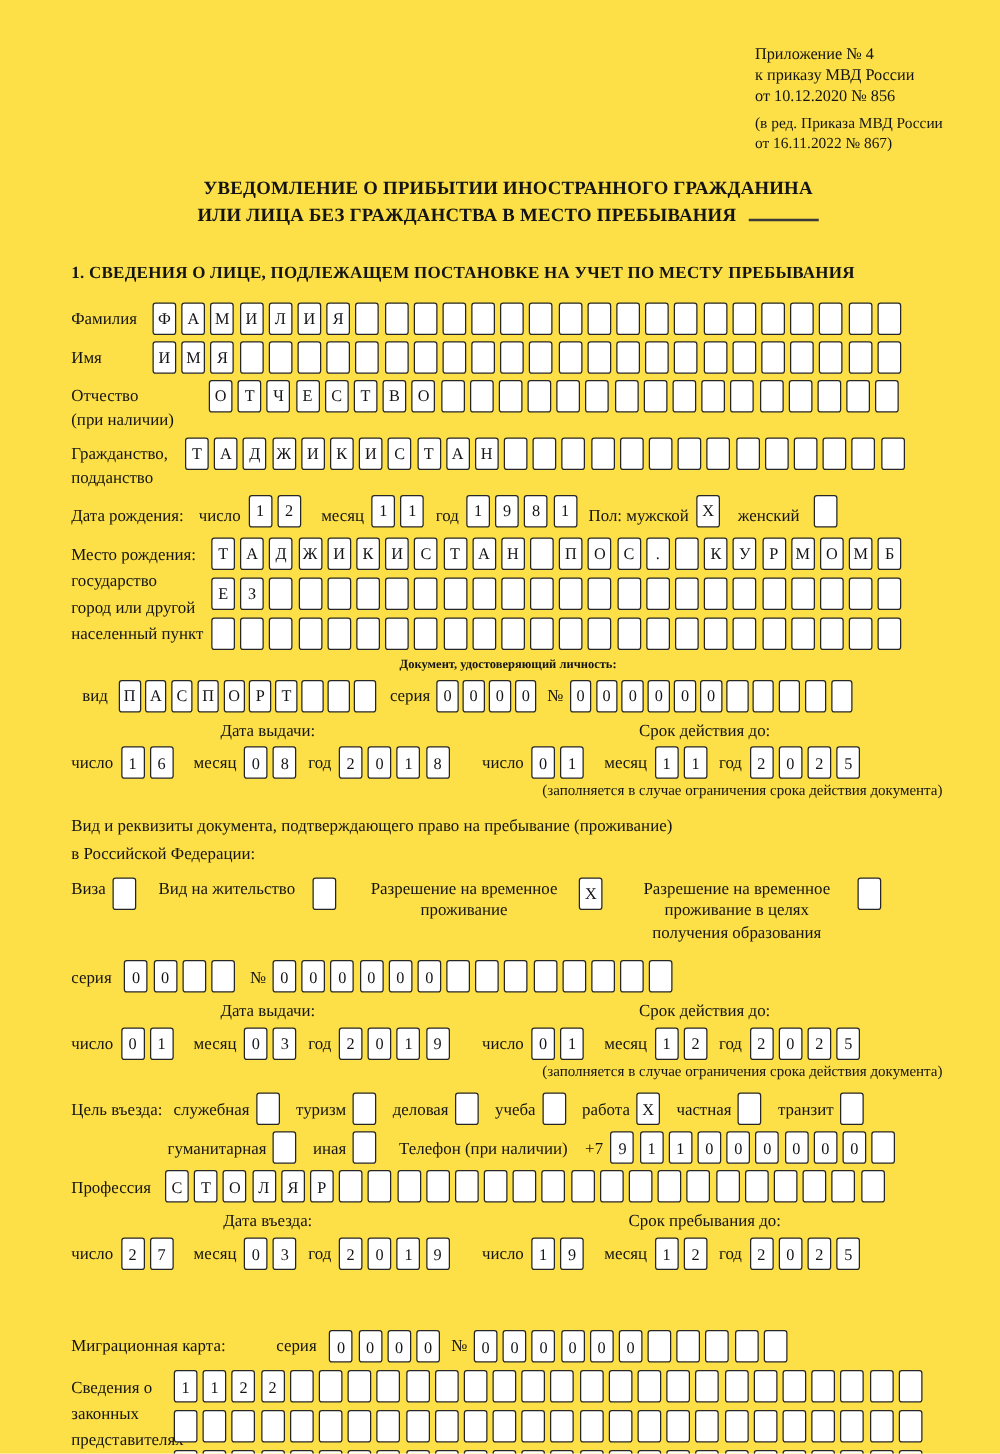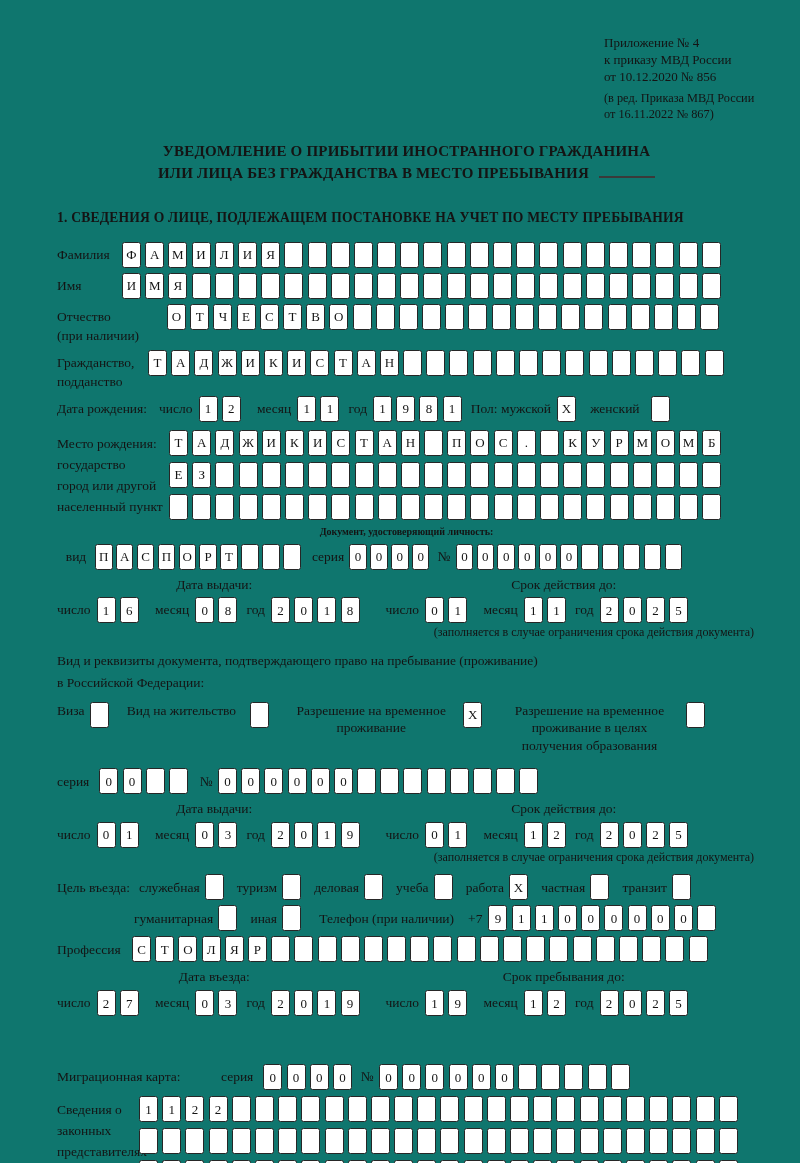--- a/index.html
+++ b/index.html
@@ -1,16 +1,16 @@
 <!DOCTYPE html>
 <html><head>
 <meta charset="utf-8">
 <style>
   html,body{margin:0;padding:0;background:#fff;}
-  .page{position:relative;width:800px;height:1163px;box-sizing:border-box;background:#0f766e;color:#141414;
+  .page{position:relative;width:800px;height:1163px;box-sizing:border-box;background:#fde047;color:#141414;
     font-family:"Liberation Serif","DejaVu Serif",serif;font-size:13.5px;line-height:1.3;
     padding:34px 44px 14px 57px;overflow:hidden;}
   .hdr{width:152px;margin-left:auto;}
   .hline{font-size:13px;line-height:17px;white-space:nowrap;}
   .hline.small{font-size:12.3px;line-height:16px;}
   .hline.gap{margin-top:5px;}
   .forma{text-align:right;font-weight:bold;font-size:14.5px;letter-spacing:.6px;margin-top:14px;}
   .title{text-align:center;font-weight:bold;font-size:15px;line-height:22px;letter-spacing:.2px;margin-top:18px;}
   .title-underline{display:inline-block;width:56px;border-bottom:2px solid #3a3a3a;margin-left:10px;}
   .section-title{font-weight:bold;font-size:13.6px;letter-spacing:.2px;margin-top:25px;margin-bottom:15px;}
@@ -41,21 +41,21 @@
   .note{font-size:12px;text-align:right;margin:2px 0 9px 0;padding-right:2px;}
   .plain{line-height:22px;}
   .chk{display:flex;align-items:flex-start;}
   .chk-label{text-align:center;line-height:17.5px;}
   .wrap165{width:168px;white-space:normal;}
   .wrap175{width:178px;white-space:normal;}
   .visa-row{margin-top:8px;margin-bottom:14px;}
   .p-item{display:flex;align-items:center;margin-left:9px;text-align:center;}
   .p-item .cells{margin-left:5px;}
   .indent68{padding-left:68px;}
-  .mb8{margin-bottom:8px;}.mb6{margin-bottom:6px;margin-top:48px;}.mt4{margin-top:4px;}
+  .mb8{margin-bottom:8px;align-items:flex-end;}.mb6{margin-bottom:6px;margin-top:48px;}.mt4{margin-top:4px;}
 </style>
 </head>
 <body>
 
 <div class="page">
 
   <div class="hdr">
     <div class="hline">Приложение № 4</div>
     <div class="hline">к приказу МВД России</div>
     <div class="hline">от 10.12.2020 № 856</div>

